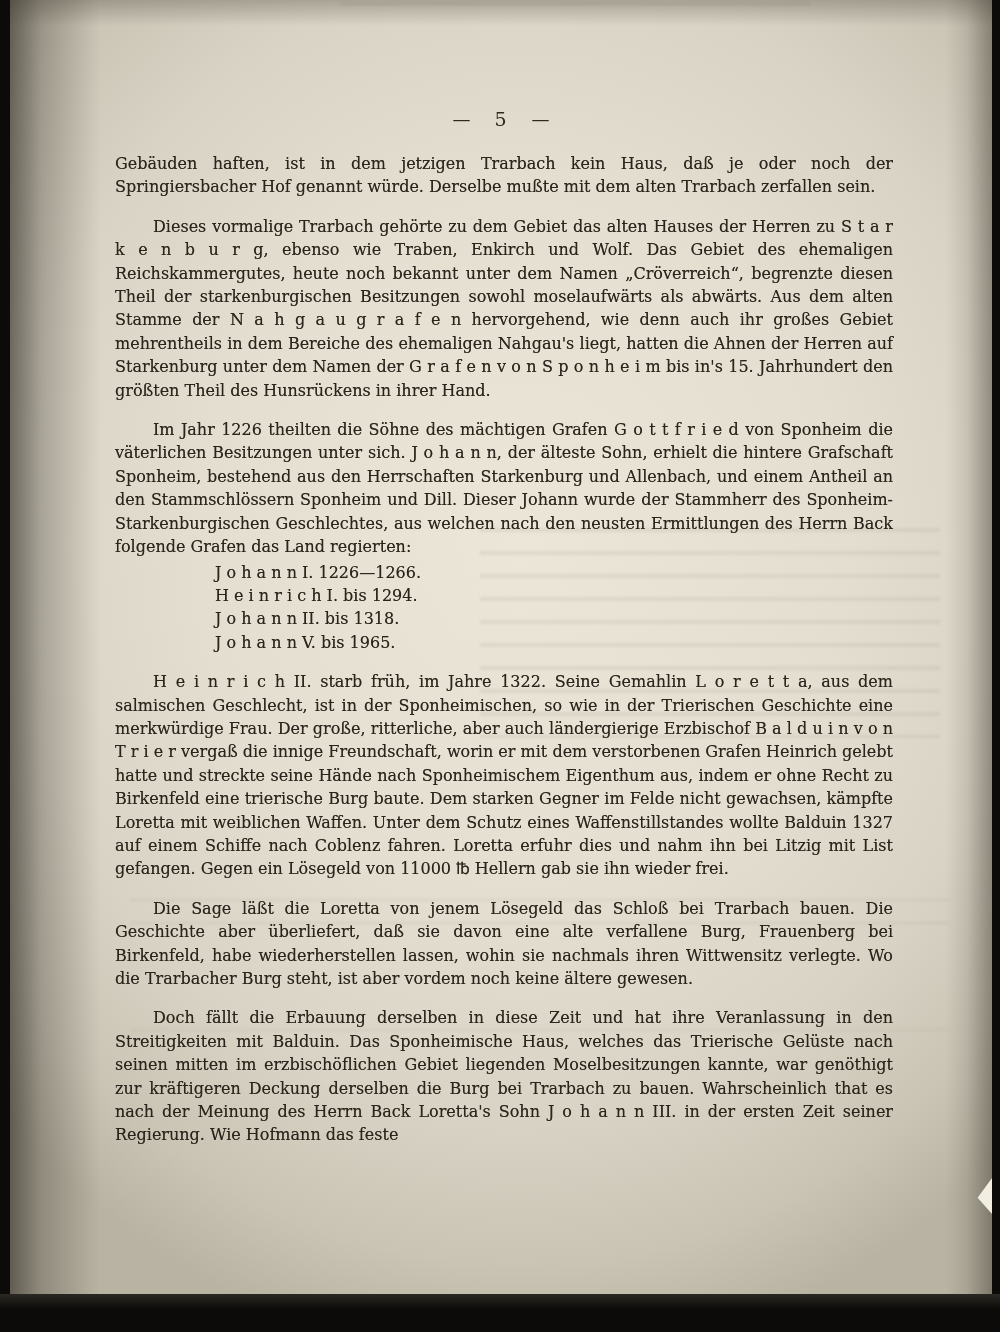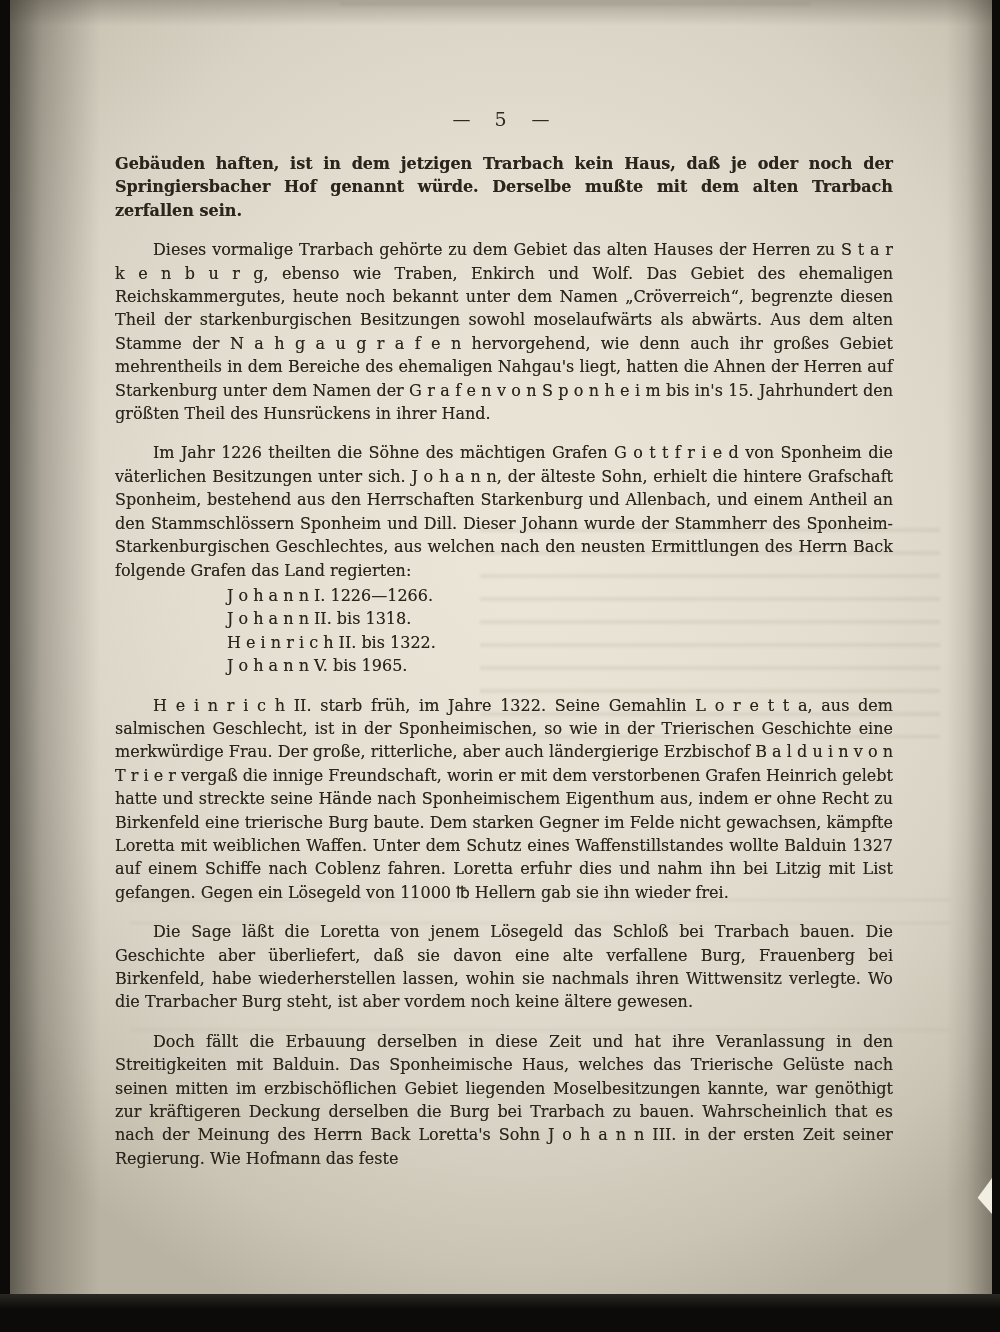--- a/index.html
+++ b/index.html
@@ -111,24 +111,24 @@
     color: #2b241c;
     font-size: 16px;
     line-height: 23.4px;
     text-shadow: 0 0 0.4px rgba(43,36,28,0.55);
   }
   .para {
     margin: 0;
     text-align: justify;
     text-indent: 38px;
   }
-  .para.noindent { text-indent: 0; font-weight: bold; }
+  .para.noindent { text-indent: 0; }
   .para.gap-top { margin-top: 16px; }
 
-  .ruler-list { margin: 2px 12px; }
+  .ruler-list { margin: 2px 0; }
   .ruler {
     margin: 0 0 0 100px;
     padding-left: 28px;
     text-indent: -28px;
     text-align: justify;
   }
 </style>
 </head>
 <body>
 
@@ -150,22 +150,22 @@
     <div class="text-block">
 
       <p class="para noindent">Gebäuden haften, ist in dem jetzigen Trarbach kein Haus, daß je oder noch der Springiersbacher Hof genannt würde. Derselbe mußte mit dem alten Trarbach zerfallen sein.</p>
 
       <p class="para gap-top">Dieses vormalige Trarbach gehörte zu dem Gebiet das alten Hauses der Herren zu S t a r k e n b u r g, ebenso wie Traben, Enkirch und Wolf. Das Gebiet des ehemaligen Reichskammergutes, heute noch bekannt unter dem Namen „Cröverreich“, begrenzte diesen Theil der starkenburgischen Besitzungen sowohl moselaufwärts als abwärts. Aus dem alten Stamme der N a h g a u g r a f e n hervorgehend, wie denn auch ihr großes Gebiet mehrentheils in dem Bereiche des ehemaligen Nahgau's liegt, hatten die Ahnen der Herren auf Starkenburg unter dem Namen der G r a f e n  v o n  S p o n h e i m bis in's 15. Jahrhundert den größten Theil des Hunsrückens in ihrer Hand.</p>
 
       <p class="para gap-top">Im Jahr 1226 theilten die Söhne des mächtigen Grafen G o t t f r i e d von Sponheim die väterlichen Besitzungen unter sich. J o h a n n, der älteste Sohn, erhielt die hintere Grafschaft Sponheim, bestehend aus den Herrschaften Starkenburg und Allenbach, und einem Antheil an den Stammschlössern Sponheim und Dill. Dieser Johann wurde der Stammherr des Sponheim-Starkenburgischen Geschlechtes, aus welchen nach den neusten Ermittlungen des Herrn Back folgende Grafen das Land regierten:</p>
 
       <div class="ruler-list">
         <p class="ruler">J o h a n n I. 1226—1266.</p>
+        <p class="ruler">H e i n r i c h I. bis 1294.</p>
         <p class="ruler">J o h a n n II. bis 1318.</p>
-        <p class="ruler">H e i n r i c h II. bis 1322.</p>
         <p class="ruler">J o h a n n V. bis 1965.</p>
       </div>
 
       <p class="para gap-top">H e i n r i c h II. starb früh, im Jahre 1322. Seine Gemahlin L o r e t t a, aus dem salmischen Geschlecht, ist in der Sponheimischen, so wie in der Trierischen Geschichte eine merkwürdige Frau. Der große, ritterliche, aber auch ländergierige Erzbischof B a l d u i n  v o n  T r i e r vergaß die innige Freundschaft, worin er mit dem verstorbenen Grafen Heinrich gelebt hatte und streckte seine Hände nach Sponheimischem Eigenthum aus, indem er ohne Recht zu Birkenfeld eine trierische Burg baute. Dem starken Gegner im Felde nicht gewachsen, kämpfte Loretta mit weiblichen Waffen. Unter dem Schutz eines Waffenstillstandes wollte Balduin 1327 auf einem Schiffe nach Coblenz fahren. Loretta erfuhr dies und nahm ihn bei Litzig mit List gefangen. Gegen ein Lösegeld von 11000 ℔ Hellern gab sie ihn wieder frei.</p>
 
       <p class="para gap-top">Die Sage läßt die Loretta von jenem Lösegeld das Schloß bei Trarbach bauen. Die Geschichte aber überliefert, daß sie davon eine alte verfallene Burg, Frauenberg bei Birkenfeld, habe wiederherstellen lassen, wohin sie nachmals ihren Wittwensitz verlegte. Wo die Trarbacher Burg steht, ist aber vordem noch keine ältere gewesen.</p>
 
       <p class="para gap-top">Doch fällt die Erbauung derselben in diese Zeit und hat ihre Veranlassung in den Streitigkeiten mit Balduin. Das Sponheimische Haus, welches das Trierische Gelüste nach seinen mitten im erzbischöflichen Gebiet liegenden Moselbesitzungen kannte, war genöthigt zur kräftigeren Deckung derselben die Burg bei Trarbach zu bauen. Wahrscheinlich that es nach der Meinung des Herrn Back Loretta's Sohn J o h a n n III. in der ersten Zeit seiner Regierung. Wie Hofmann das feste</p>
 
     </div>

